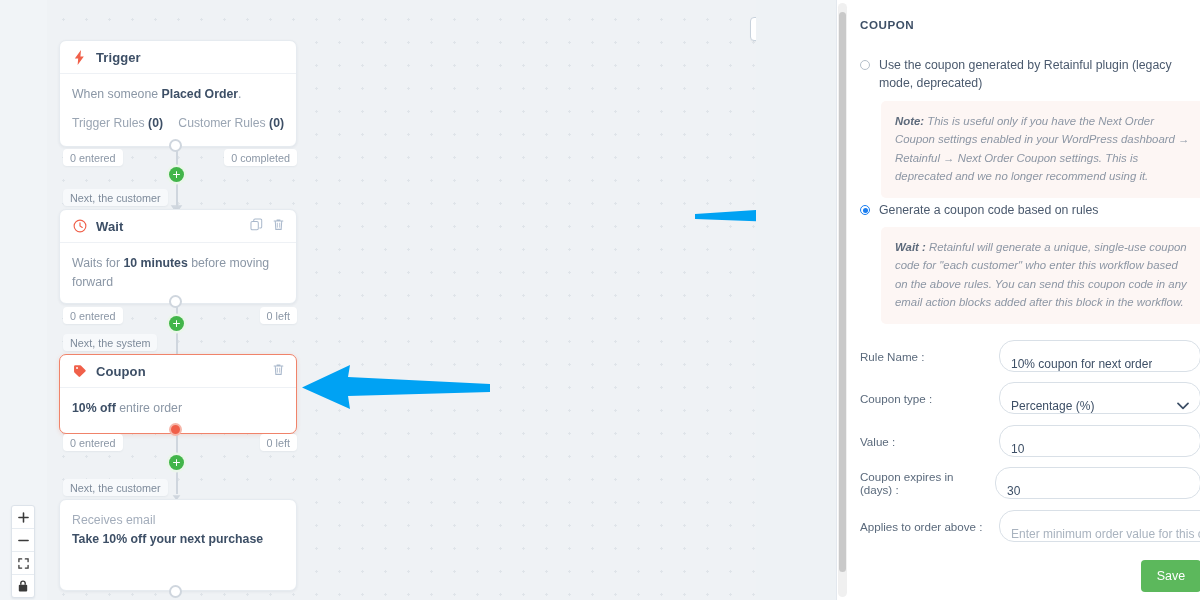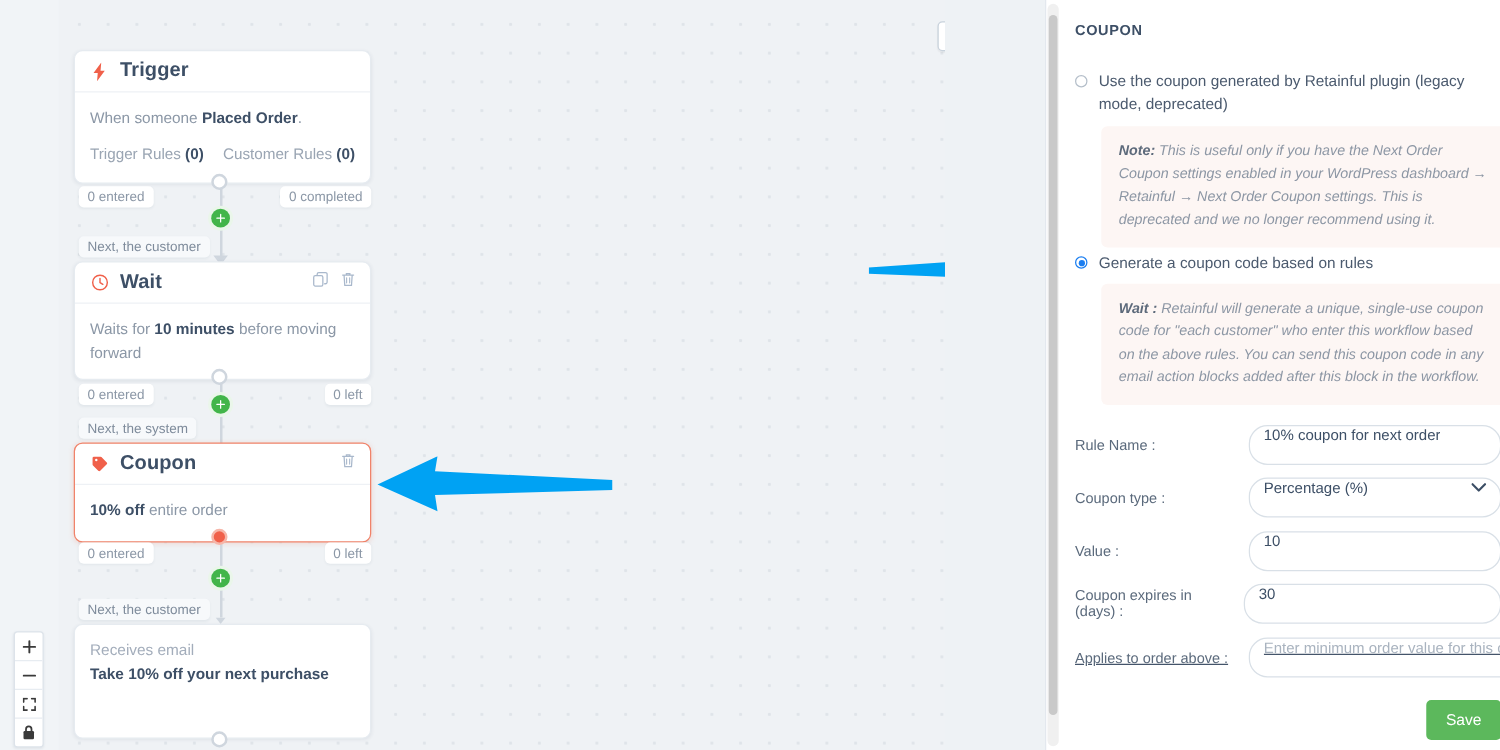--- a/index.html
+++ b/index.html
@@ -48,21 +48,21 @@
   }
   .node.selected{
     border:1.6px solid #f0836a;
     box-shadow:0 1px 4px rgba(240,131,106,.22);
   }
   .node-head{
     display:flex;align-items:center;height:32px;padding:0 11px;
     border-bottom:1px solid #eef1f5;
   }
   .node-icon{width:17px;height:17px;display:flex;align-items:center;justify-content:center;margin-right:8px;}
-  .node-title{font-size:16px;font-weight:700;color:#3d4f66;letter-spacing:.1px;}
+  .node-title{font-size:13px;font-weight:700;color:#3d4f66;letter-spacing:.1px;}
   .node-actions{margin-left:auto;display:flex;align-items:center;gap:9px;}
   .node-actions .act{cursor:pointer;opacity:.75;}
   .node-body{padding:11px 12px 13px 12px;font-size:12.3px;line-height:1.55;color:#8b97a6;}
   .node-body b{color:#3d4f66;font-weight:700;}
   .node-body .muted{color:#a3adbb;}
   .node-body .strong-line{color:#3d4f66;font-weight:700;}
   .two-rules{display:flex;justify-content:space-between;margin-top:10px;font-size:12.2px;color:#9aa5b3;gap:12px;}
   .two-rules b{color:#3d4f66;font-weight:700;}
 
   
@@ -146,21 +146,21 @@
     font-size:11.4px;line-height:1.62;font-style:italic;color:#8c96a4;
   }
   .note b{font-style:italic;font-weight:700;color:#5d6a7b;}
 
   
   .frow{position:absolute;left:12px;width:341px;display:flex;align-items:center;gap:13px;}
   .flabel{width:126px;font-size:11.6px;color:#5b6a7c;flex:none;}
   .fctrl{
     flex:1;height:32px;box-sizing:border-box;
     border:1px solid #d9e0e7;border-radius:15px;background:#fff;
-    display:flex;align-items:flex-start;padding:0 11px;
+    display:flex;align-items:flex-end;padding:0 11px;
     font-size:12px;color:#3d4f66;
   }
   .fctrl.placeholder{color:#a9b3bf;}
   .fctrl .val{white-space:nowrap;overflow:hidden;}
   .fctrl .chev{margin-left:auto;}
 
   .save-btn{
     position:absolute;right:0px;top:560px;
     width:60px;height:32px;border-radius:4px;background:#5cb85c;
     display:flex;align-items:center;justify-content:center;
@@ -380,21 +380,21 @@
           </span>
       </div>
 
       <div class="frow" style="top:467px;">
         <span class="flabel">Coupon expires in (days) :</span>
         <span class="fctrl" style="margin-left:-4px;">
             <span class="val">30</span>
           </span>
       </div>
 
-      <div class="frow" style="top:510px;text-decoration:underline;">
+      <div class="frow" style="top:510px;">
         <span class="flabel">Applies to order above :</span>
         <span class="fctrl placeholder">
             <span class="val">Enter minimum order value for this coupon</span>
           </span>
       </div>
 
       <div class="save-btn">Save</div>
     </div>
   </div>
 </div>

